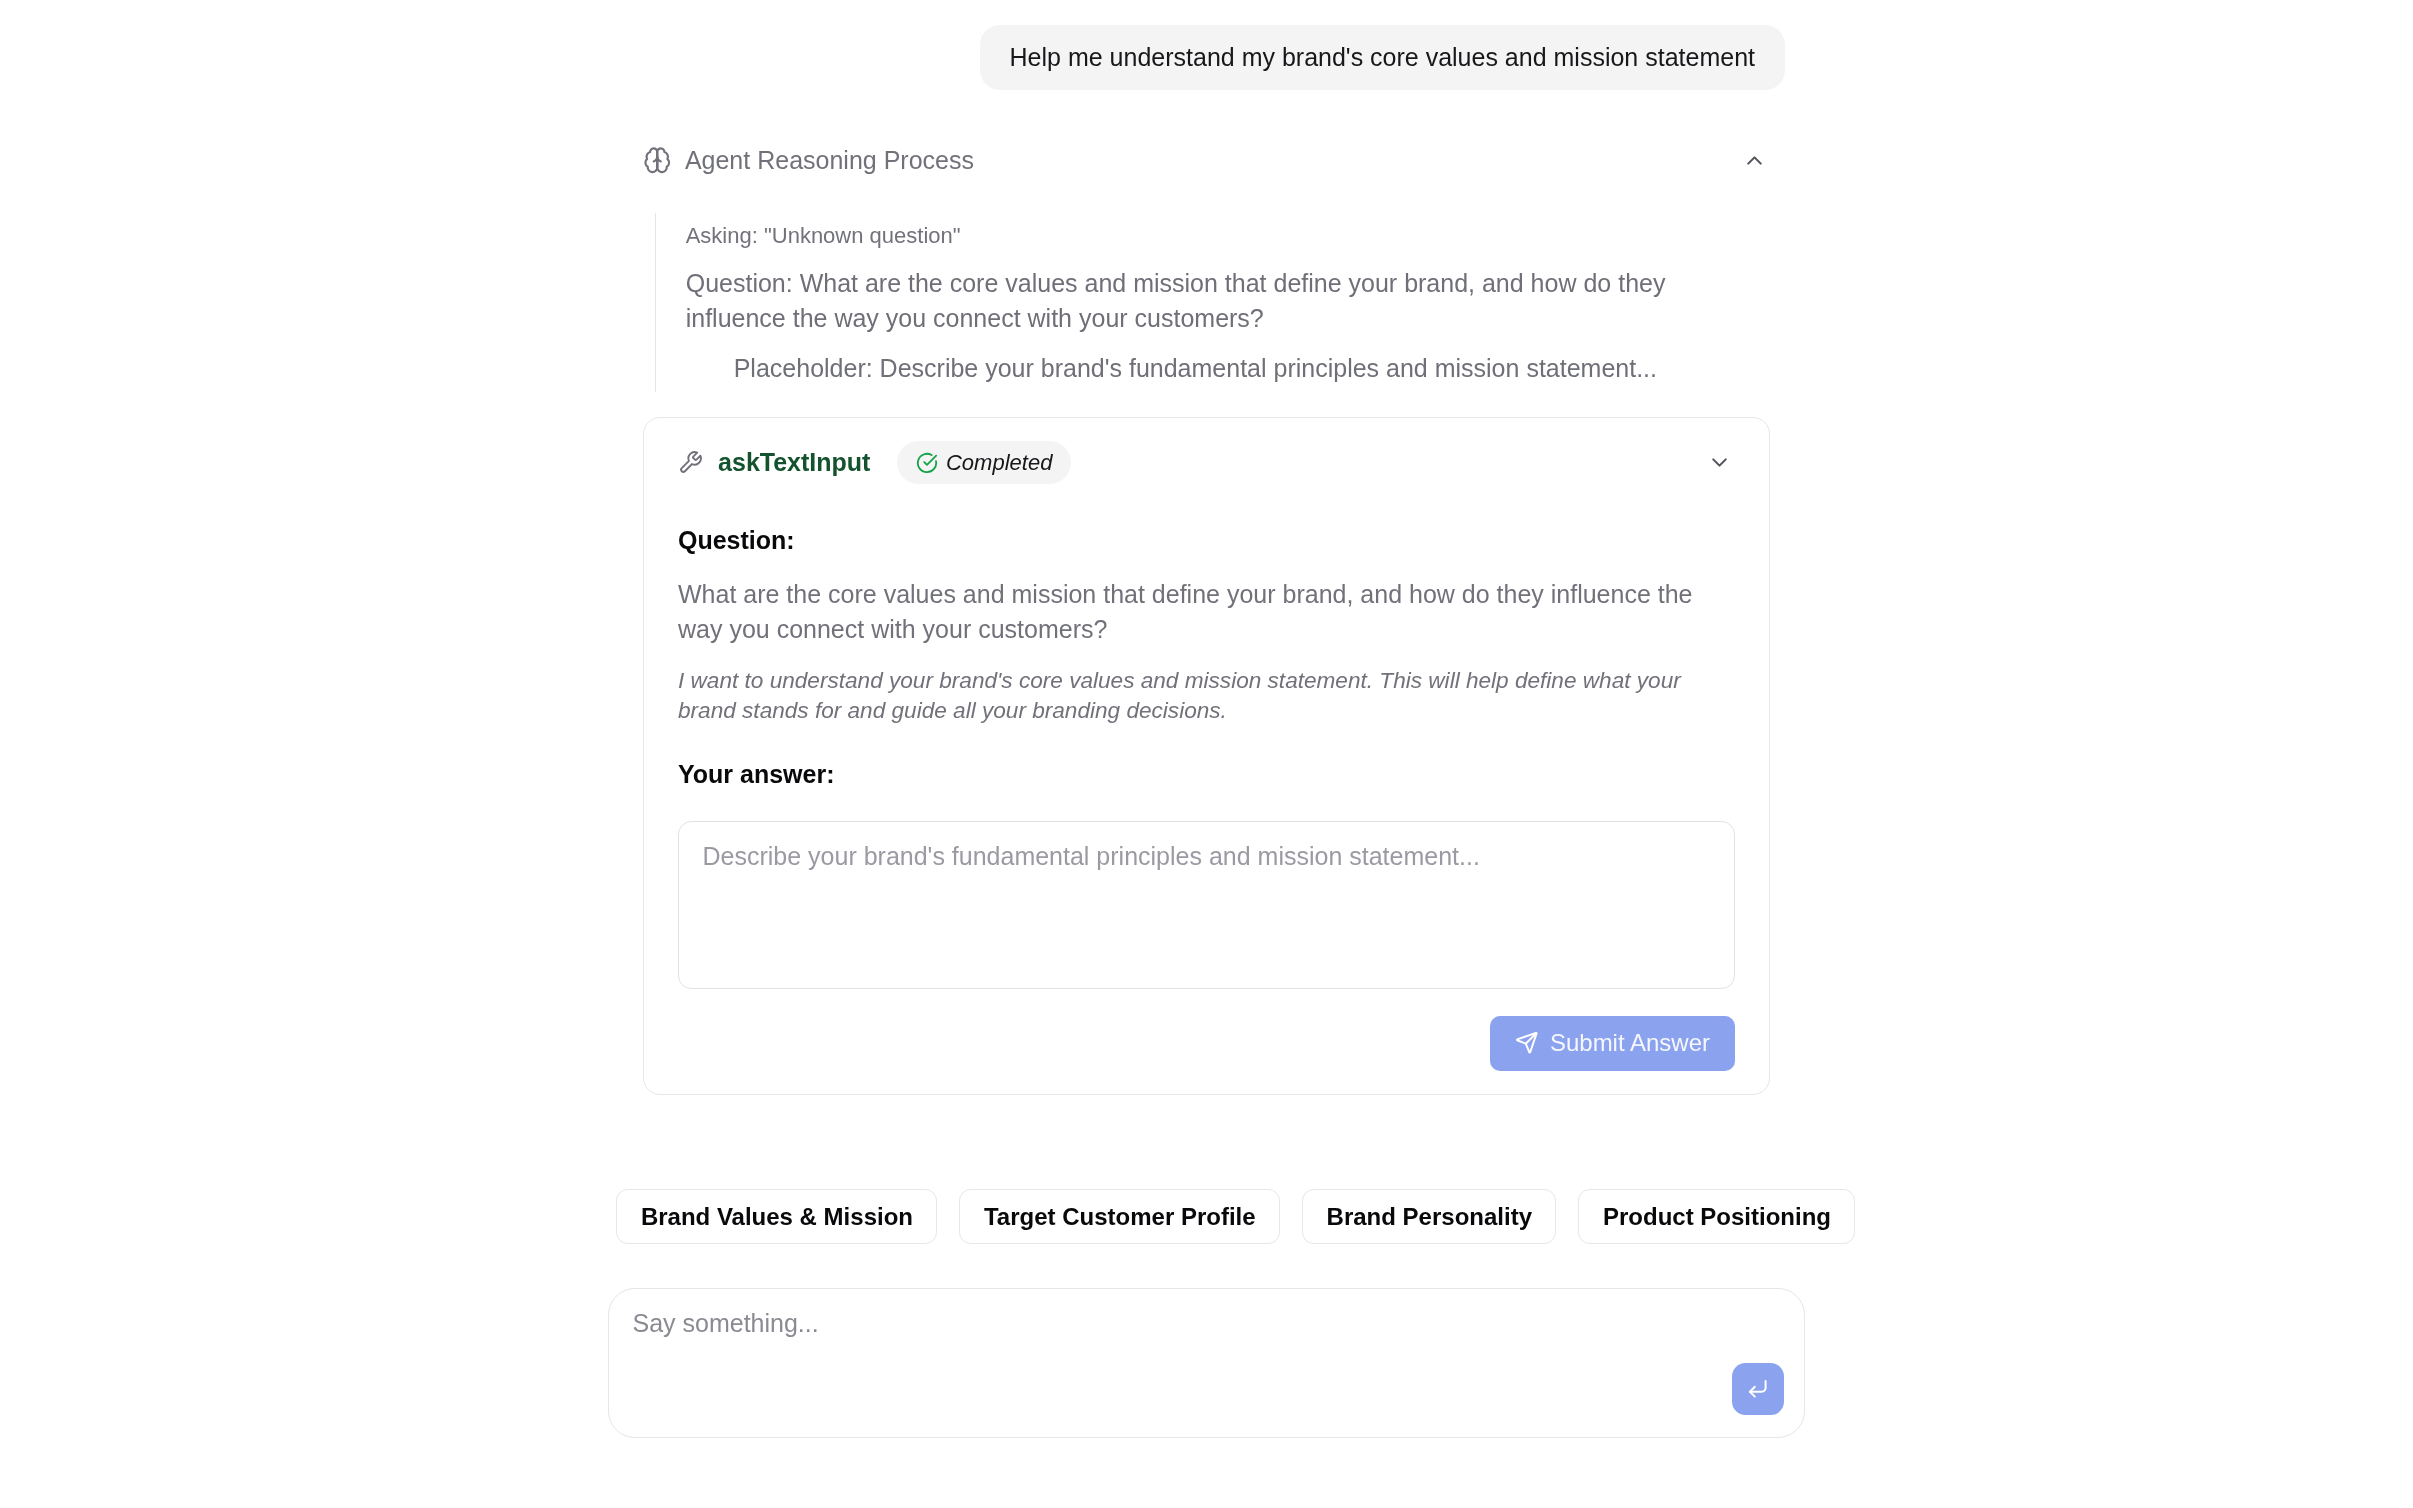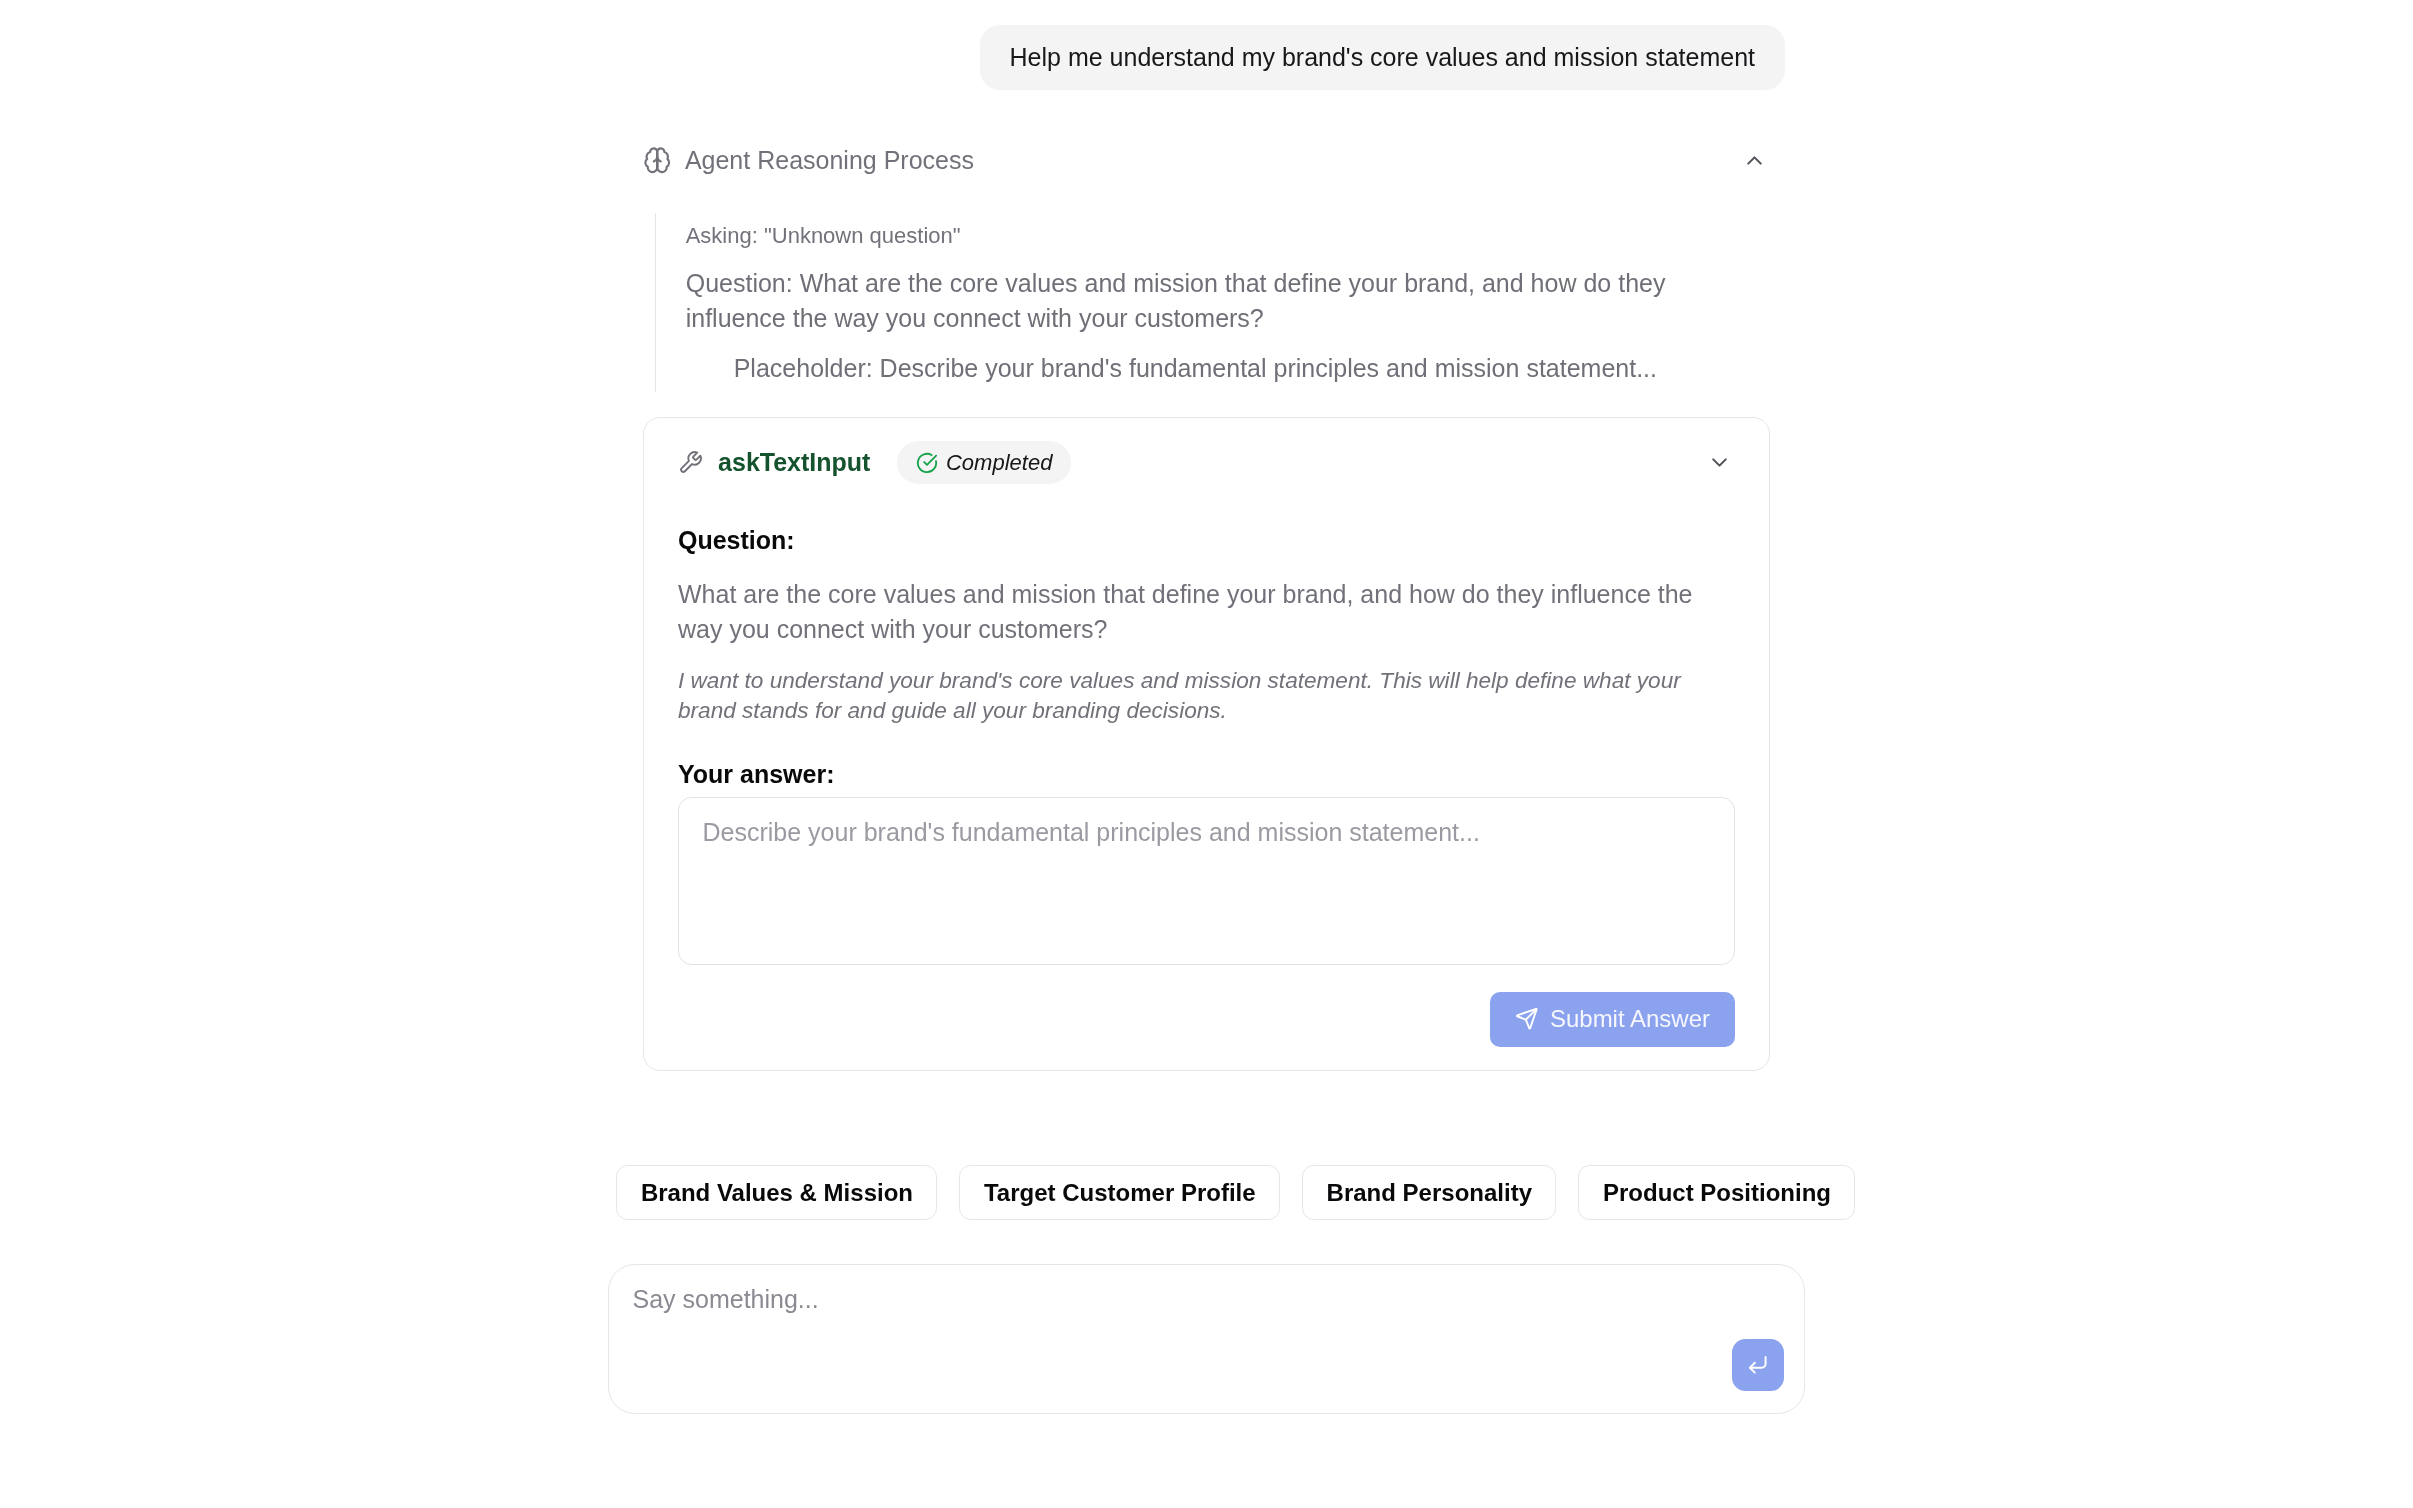--- a/index.html
+++ b/index.html
@@ -74,21 +74,21 @@
     font-size: 22px; font-weight: 500; color: #18181b; font-style: italic;
   }
   .card-header .spacer { flex: 1; }
 
   .q-label { margin-top: 42px; font-size: 25px; font-weight: 700; color: #09090b; }
   .q-text  { margin-top: 22px; font-size: 25px; line-height: 35px; color: #71717a; max-width: 1081px; }
   .q-note  { margin-top: 19px; font-size: 22.6px; line-height: 30px; font-style: italic; color: #71717a; max-width: 1098px; }
   .a-label { margin-top: 34px; font-size: 25px; font-weight: 700; color: #09090b; }
 
   .answer-textarea {
-    margin-top: 8px;
+    margin-top: 32px;
     width: 100%;
     height: 168px;
     border: 1.7px solid #e2e2e5;
     border-radius: 13.4px;
     padding: 20px 23.5px;
     font-family: "Liberation Sans", sans-serif;
     font-size: 25px;
     color: #18181b;
     resize: none;
     outline: none;

